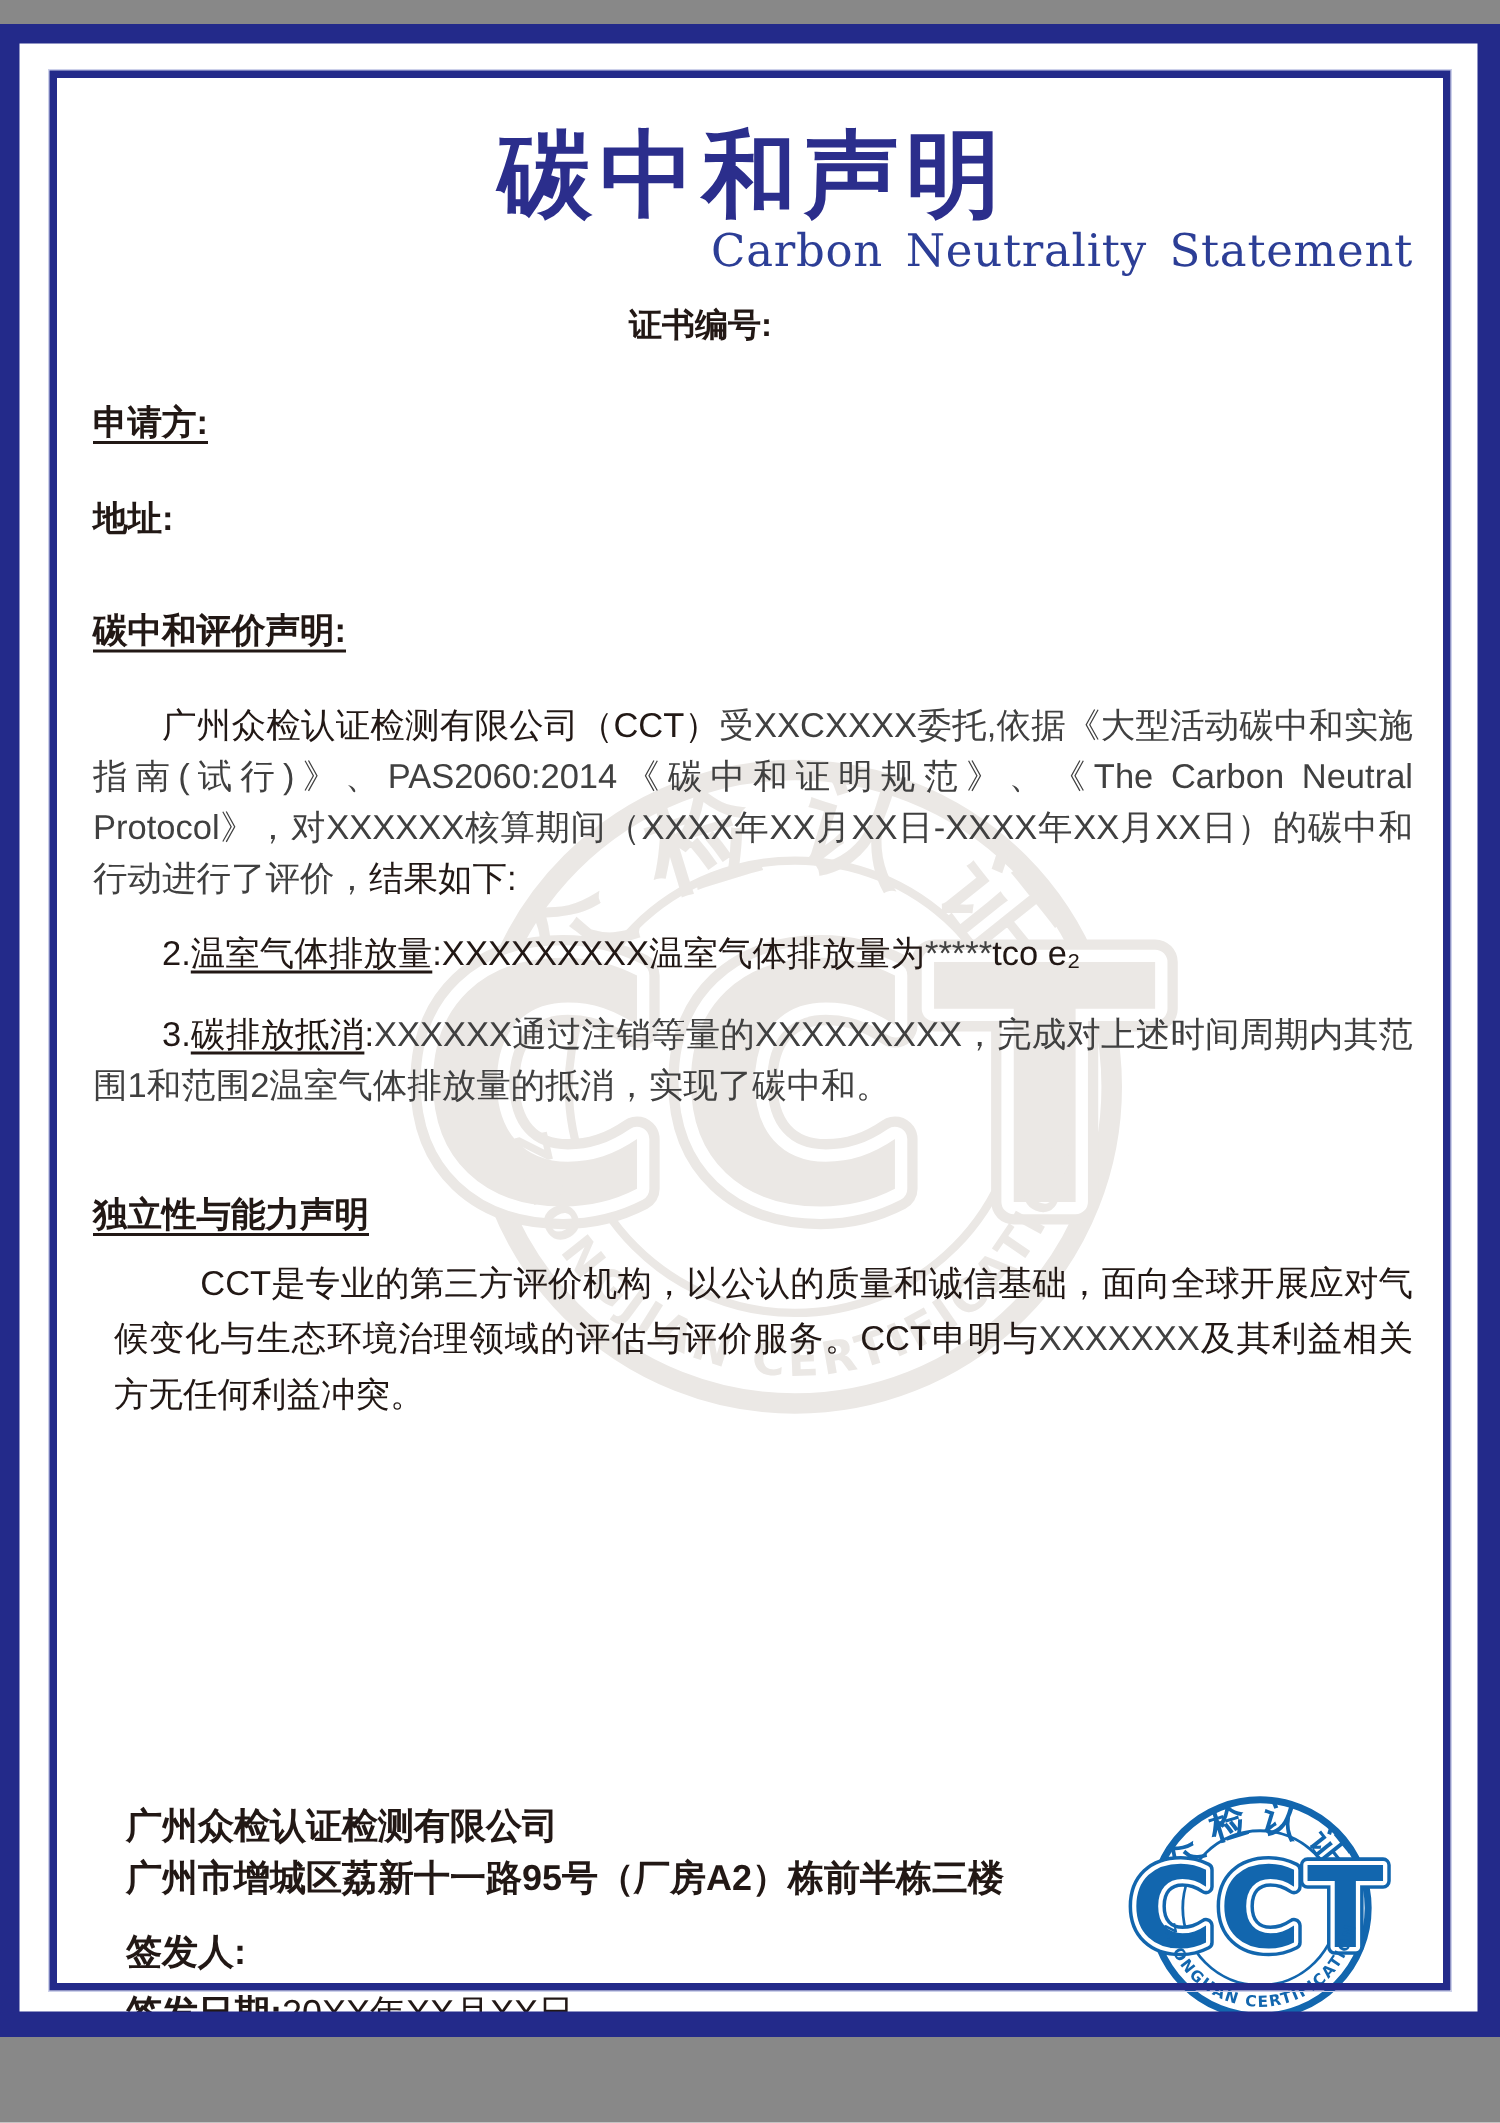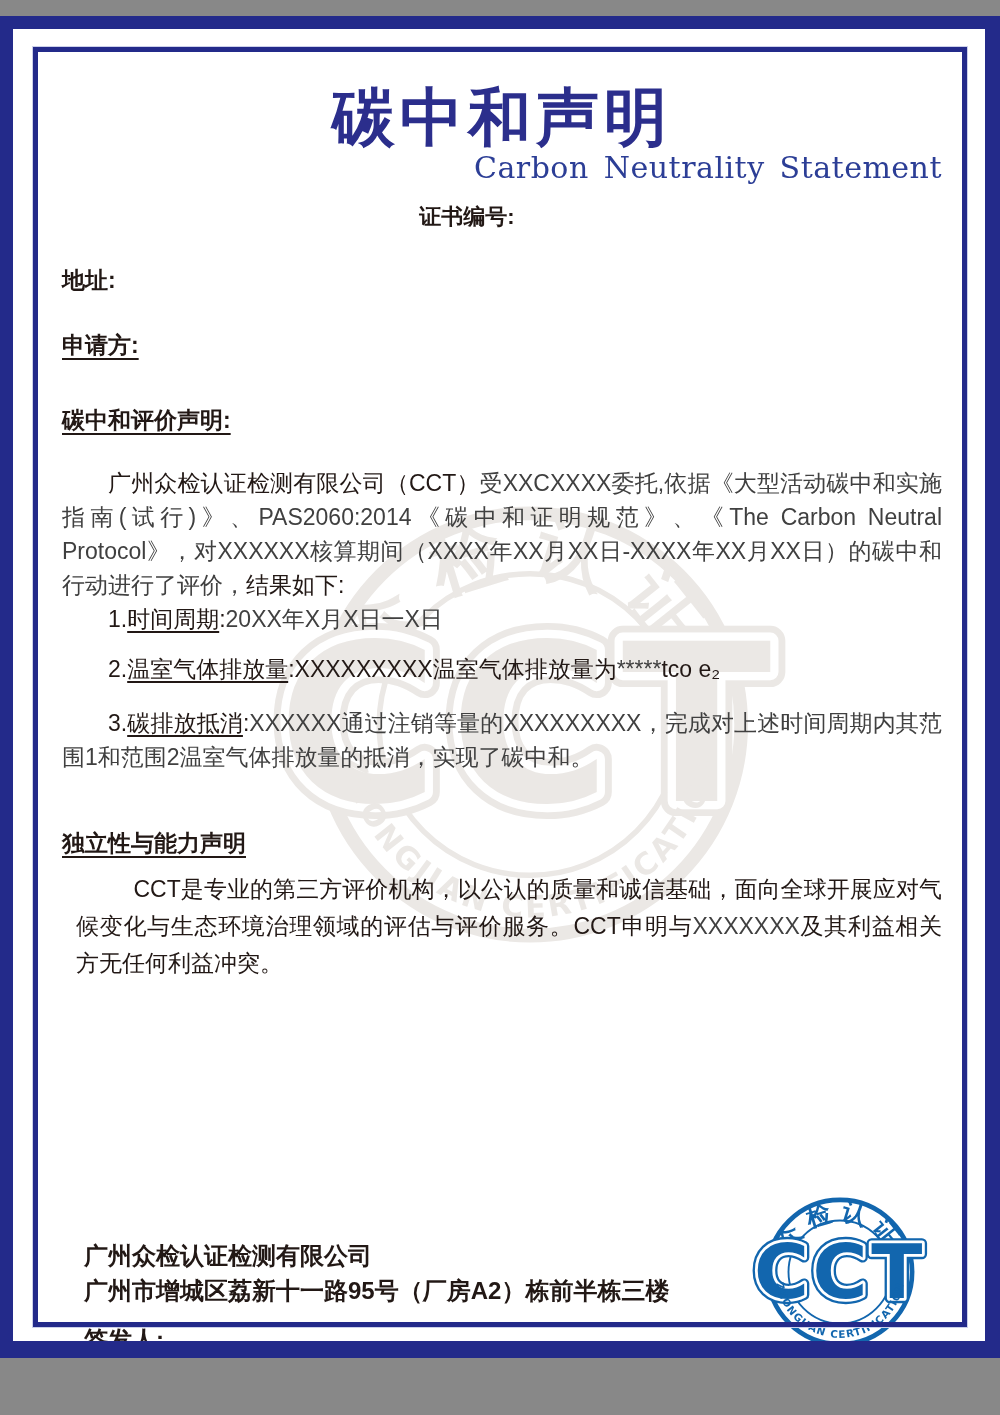--- a/index.html
+++ b/index.html
@@ -38,21 +38,21 @@
   .item{text-indent:2em;}
   .item-2{margin-top:16px;}
   .item-3{margin-top:20px;}
   .item-4{margin-top:20px;}
   .u{text-decoration:underline; text-decoration-thickness:1.5px; text-underline-offset:4px;}
   .red{color:#404040;}
 
   .indep-heading{margin-top:54px; font-size:23px; font-weight:bold;}
   .indep-body{margin-top:12px; margin-left:14px; text-indent:2.5em; line-height:37px;}
 
-  .footer-block{position:absolute; left:84px; top:1222px; z-index:2;}
+  .footer-block{position:absolute; left:84px; top:1184px; z-index:2;}
   .footer-line{font-size:24px; font-weight:bold; line-height:35px;}
   .footer-signer{margin-top:14px;}
   .footer-date{margin-top:6px;}
   .footer-date .val{font-weight:normal;}
   .footer-url{font-size:22px; line-height:33px;}
 </style>
 </head>
 <body>
 
 <svg width="0" height="0" style="position:absolute" aria-hidden="true">
@@ -81,27 +81,26 @@
     <svg viewBox="0 0 220 190" width="604" height="521">
         <use href="#cct-logo"></use>
       </svg>
   </div>
 
   <div class="content">
     <h1 class="doc-title">碳中和声明</h1>
     <div class="doc-subtitle">Carbon Neutrality Statement</div>
     <div class="cert-no">证书编号:</div>
 
+    <div class="field-label ul2 m-applicant">申请方:</div>
     <div class="field-label m-address">地址:</div>
-    <div class="field-label ul2 m-applicant">申请方:</div>
     <div class="field-label ul2 m-heading">碳中和评价声明:</div>
 
     <p class="body-text statement-intro"><span>广州众检认证检测有限公司（CCT）</span><span class="red">受XXCXXXX委托,依据《大型活动碳中和实施指南(试行)》、PAS2060:2014《碳中和证明规范》、《The Carbon Neutral Protocol》，对XXXXXX核算期间（XXXX年XX月XX日-XXXX年XX月XX日）的碳中和行动进行了评价，</span><span>结果如下:</span></p>
 
-    <p class="body-text item item-1"><span>1.</span><span class="u">时间周期</span><span>:</span><span class="red">20XX年X月X日一X日</span></p>
 
     <p class="body-text item item-2"><span>2.</span><span class="u">温室气体排放量</span><span>:</span><span>XXXXXXXXX温室气体排放量为</span><span class="red">*****</span><span>tco e₂</span></p>
 
     <p class="body-text item item-3"><span>3.</span><span class="u">碳排放抵消</span><span>:</span><span class="red">XXXXXX通过注销等量的XXXXXXXXX，完成对上述时间周期内其范围1和范围2温室气体排放量的抵消，实现了碳中和。</span></p>
 
 
     <div class="indep-heading ul2">独立性与能力声明</div>
     <p class="body-text indep-body"><span>CCT是专业的第三方评价机构，以公认的质量和诚信基础，面向全球开展应对气候变化与生态环境治理领域的评估与评价服务。CCT申明与</span><span class="red">XXXXXXX</span><span>及其利益相关方无任何利益冲突。</span></p>
   </div>
 

